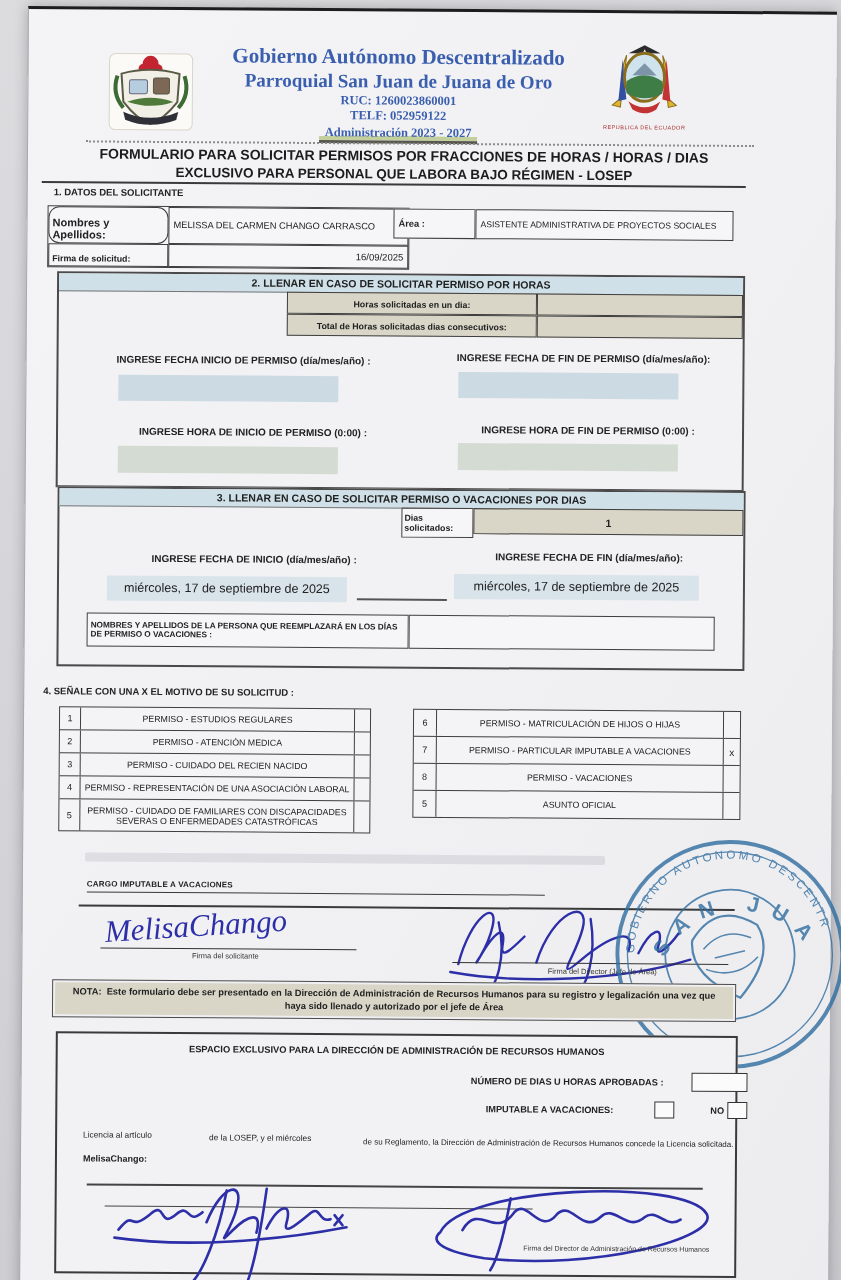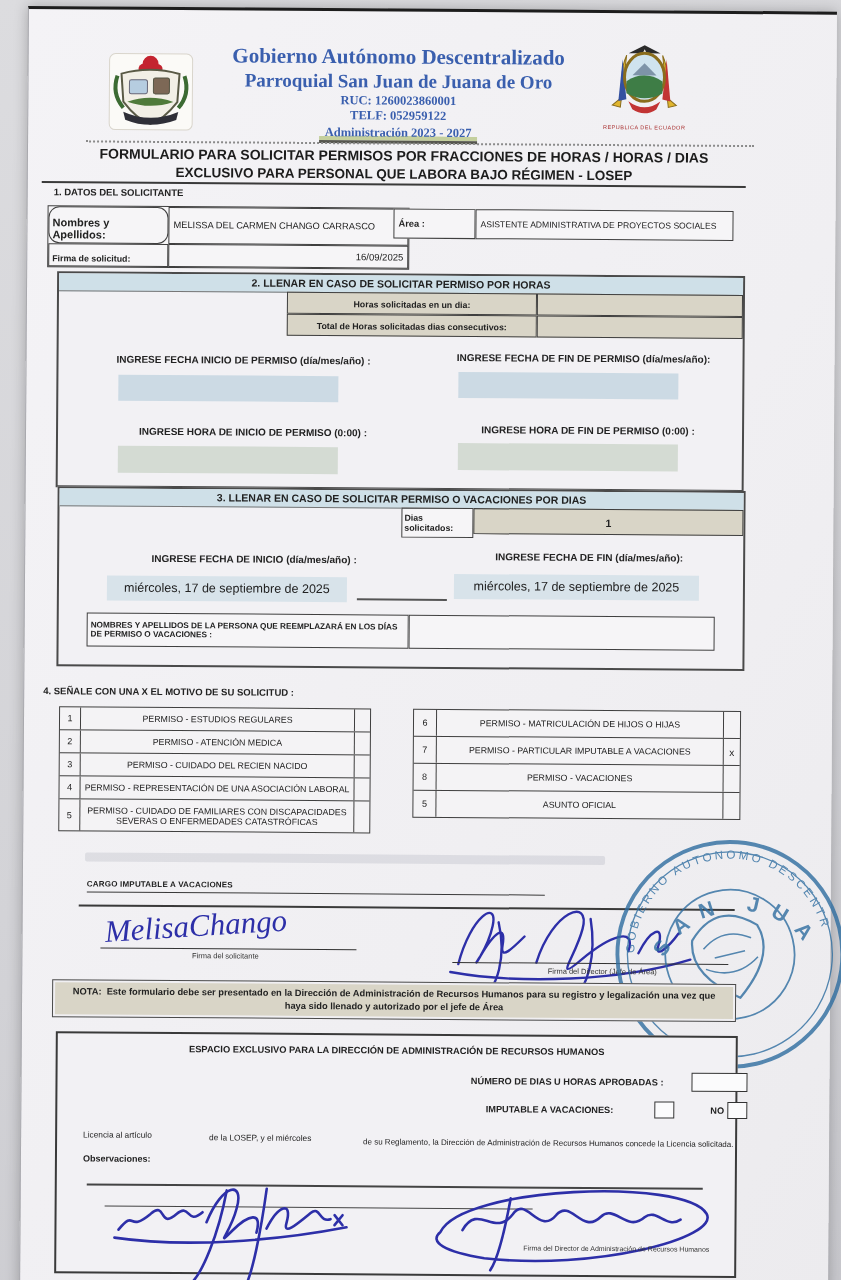--- a/index.html
+++ b/index.html
@@ -265,21 +265,21 @@
     <div class="abs bold" style="left:330px;top:68px;width:226px;text-align:right;font-size:9.2px;">IMPUTABLE A VACACIONES:</div>
     <div class="abs bold" style="left:603px;top:68px;font-size:13px;">SI</div>
     <div class="abs fieldbox" style="left:597px;top:64px;width:18px;height:15px;"></div>
     <div class="abs bold" style="left:653px;top:68px;font-size:9.2px;">NO</div>
     <div class="abs fieldbox" style="left:670px;top:64px;width:18px;height:15px;"></div>
 
     <div class="abs" style="left:26px;top:96px;font-size:8.3px;">Licencia al artículo</div>
     <div class="abs" style="left:152px;top:98px;font-size:8.3px;">de la LOSEP, y el miércoles</div>
     <div class="abs" style="left:306px;top:102px;width:380px;font-size:8px;">de su Reglamento, la Dirección de Administración de Recursos Humanos concede la Licencia solicitada.</div>
 
-    <div class="abs bold" style="left:26px;top:120px;font-size:9px;">Observaciones:</div>
+    <div class="abs bold" style="left:26px;top:120px;font-size:9px;">MelisaChango:</div>
 
     <div class="abs" style="left:30px;top:150px;width:616px;height:1.5px;background:#444;"></div>
     <div class="abs" style="left:48px;top:172px;width:428px;height:1.4px;background:#444;"></div>
 
     <div class="abs" style="left:50px;top:140px;width:300px;height:110px;">
       <svg width="300" height="110" viewBox="0 0 300 110">
         <g fill="none" stroke="#2d2fa8" stroke-width="2.6" stroke-linecap="round">
           <path d="M12,56 C30,34 20,60 44,40 C60,26 52,56 70,40 C84,28 80,52 96,38"></path>
           <path d="M100,48 C116,8 138,6 130,34 C124,58 108,74 126,56 C142,40 156,36 150,58"></path>
           <path d="M160,54 C172,30 186,26 180,48 C176,62 192,48 204,38 C214,30 212,48 224,44"></path>

